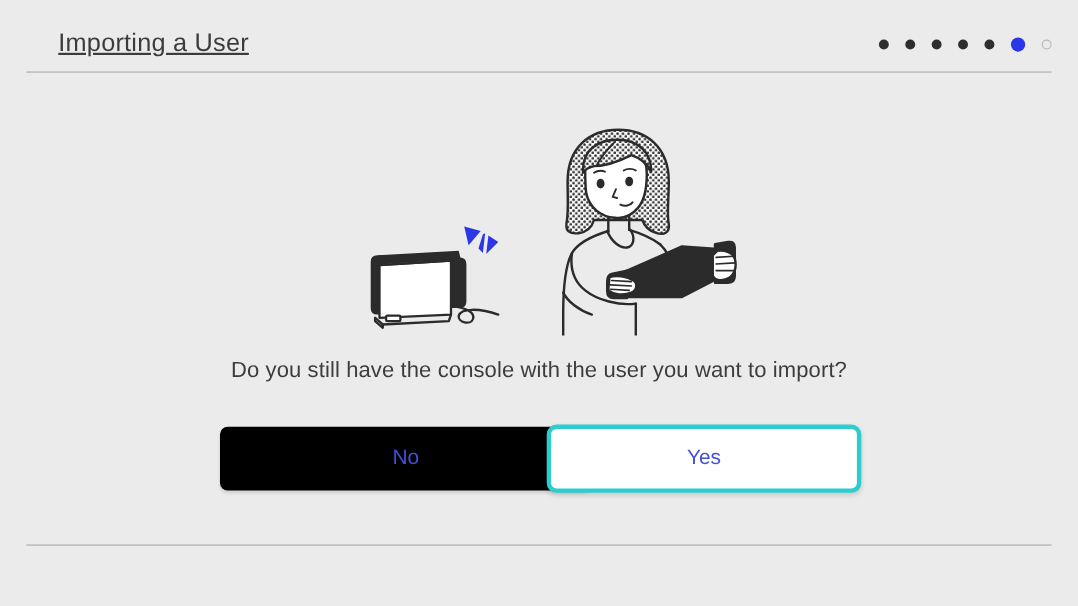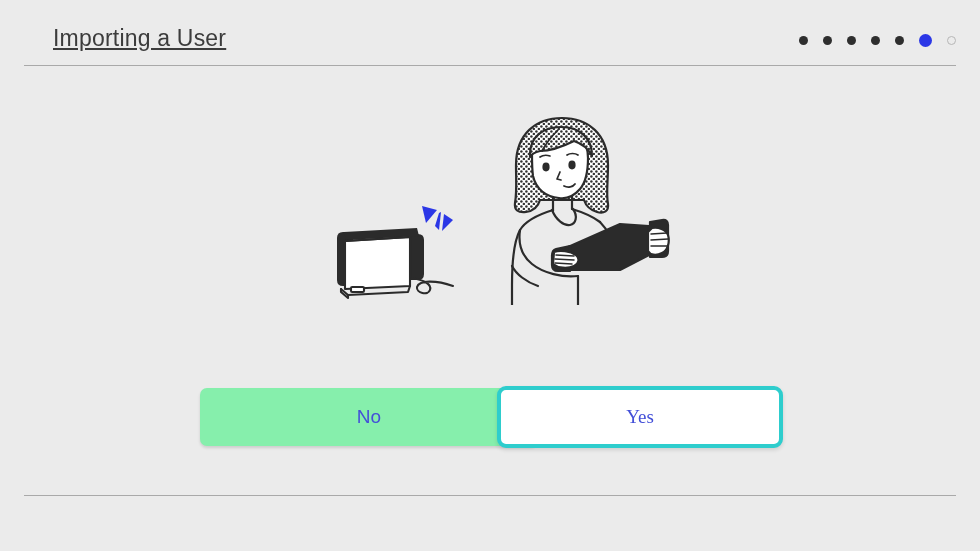--- a/index.html
+++ b/index.html
@@ -113,21 +113,21 @@
     top: 388px;
     width: 980px;
     height: 62px;
   }
 
   .choice-btn {
     position: absolute;
     top: 0;
     width: 338px;
     height: 58px;
-    background: #86efac;
+    background: #000000;
     border-radius: 7px;
     border: none;
     display: flex;
     align-items: center;
     justify-content: center;
     font-family: "Liberation Sans", sans-serif;
     font-size: 19px;
     color: #4450d8;
     box-shadow: 0 2px 3px rgba(0,0,0,0.13);
     cursor: pointer;
@@ -137,21 +137,20 @@
 
   .choice-btn.yes {
     left: 497px;
     width: 286px;
     height: 62px;
     top: -2px;
     background: #ffffff;
     border: 4px solid #2ecdcd;
     border-radius: 9px;
     box-shadow: 0 2px 4px rgba(0,0,0,0.12);
-    font-family: Liberation Serif, serif;
   }
 
   
   .footer-divider {
     position: absolute;
     left: 24px;
     top: 495px;
     width: 932px;
     height: 1px;
     background: #a9a9a9;
@@ -278,20 +277,21 @@
                  C336,146 330,145 328,141 L328,122 Z" fill="#ffffff" stroke="#2b2b2b"></path>
         <path d="M331,124 L347,123" stroke-width="1.5"></path>
         <path d="M331,130 L348,129" stroke-width="1.5"></path>
         <path d="M331,136 L347,136" stroke-width="1.5"></path>
 
         <path d="M258,166 L258,195"></path>
       </g>
     </svg>
   </div>
 
+  <div class="question">Do you still have the console with the user you want to import?</div>
 
   <div class="button-row">
     <button class="choice-btn no">No</button>
     <button class="choice-btn yes">Yes</button>
   </div>
 
   <div class="footer-divider"></div>
 
   <div class="footer">
 

